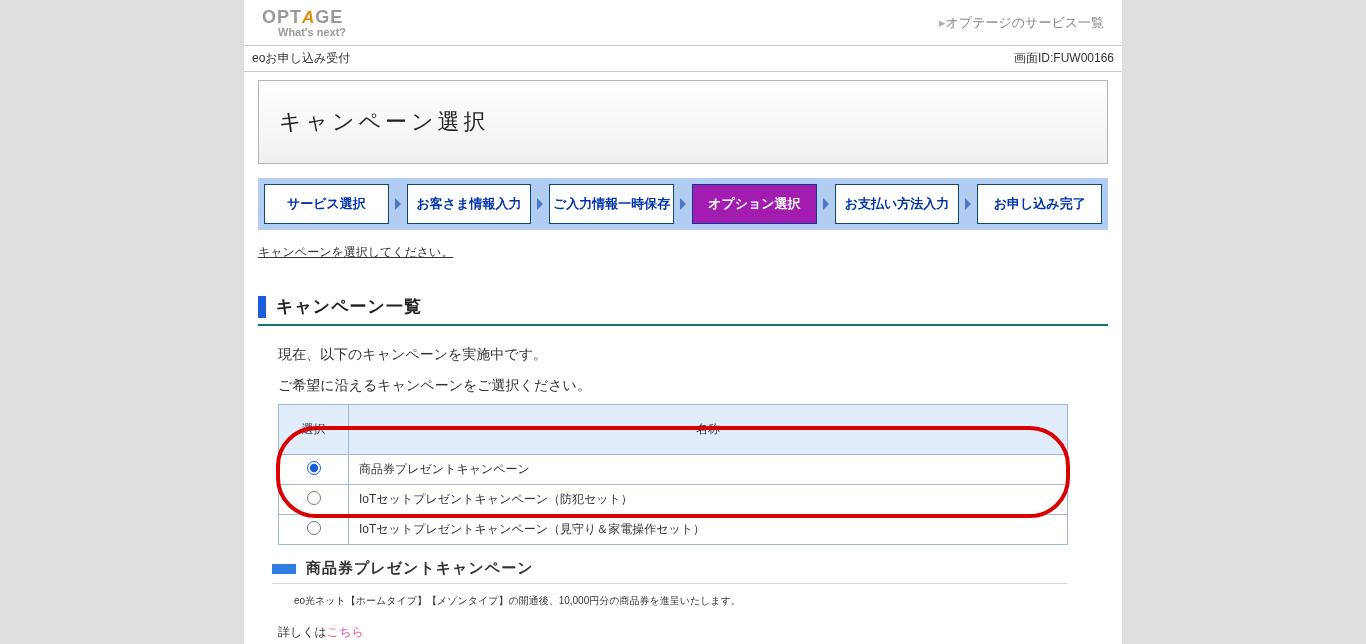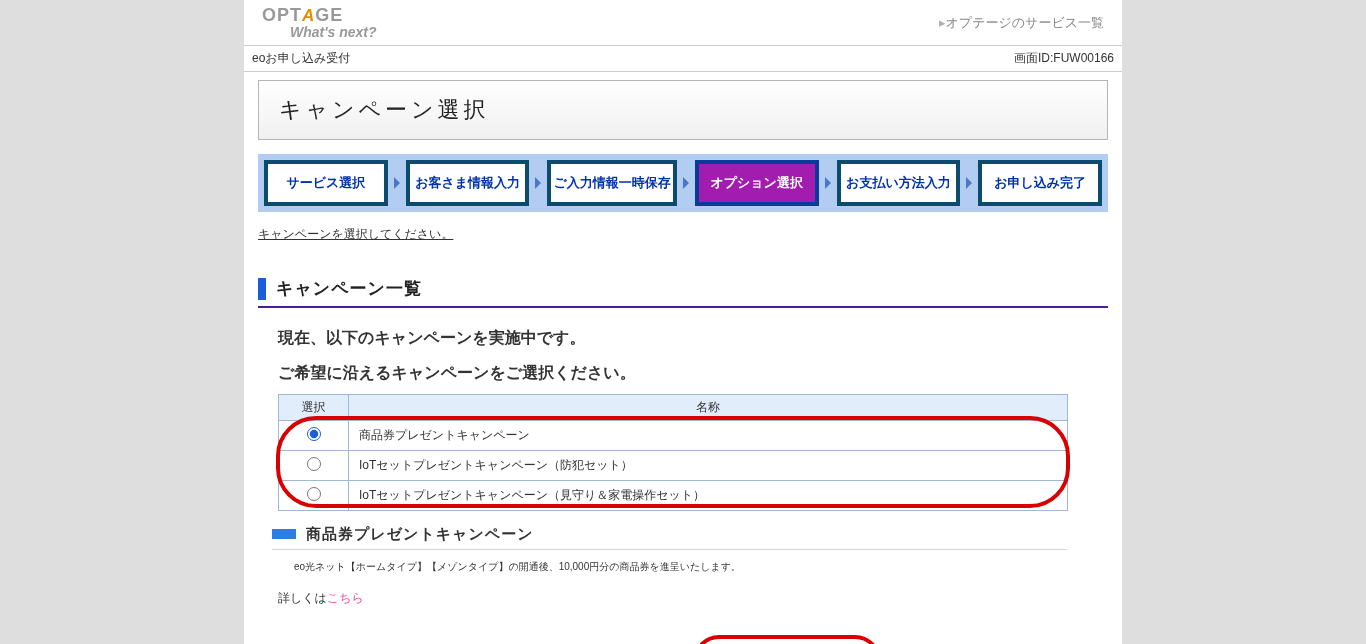--- a/index.html
+++ b/index.html
@@ -31,24 +31,23 @@
     }
     .logo-main {
       font-size: 18px;
       letter-spacing: 1px;
       color: #999;
       display: flex;
       align-items: center;
     }
     .logo-main .accent { color: #e38d00; font-style: italic; font-size: 17px; }
     .logo-sub {
-      font-size: 14px;
+      font-size: 11px;
       color: #999;
-      font-style: italic;
-      margin-left: 28px;
+      margin-left: 16px;
       margin-top: -2px;
     }
     .header-link {
       font-size: 13px;
       color: #888;
     }
     .header-link .tri { color: #b0b0b0; }
     .breadcrumb-bar {
       font-size: 12px;
       padding: 4px 8px;
@@ -57,21 +56,21 @@
       justify-content: space-between;
       border-bottom: 1px solid #ccc;
       background: #fff;
     }
     .content {
       padding: 0 14px 30px;
     }
     .title-box {
       border: 1px solid #b5b5b5;
       background: linear-gradient(#fff, #f0f0f0);
-      padding: 14px 20px;
+      padding: 26px 20px;
       margin: 8px 0 14px;
     }
     .title-box h1 {
       font-size: 22px;
       font-weight: normal;
       letter-spacing: 4px;
       color: #222;
     }
     .stepper {
       background: #b3ccf2;
@@ -81,21 +80,21 @@
       margin-bottom: 14px;
     }
     .step {
       flex: 1;
       background: #fff;
       color: #0033aa;
       font-size: 13px;
       font-weight: bold;
       text-align: center;
       padding: 10px 2px;
-      border: 4px solid #0c4a6e;
+      border: 1px solid #0c4a6e;
       position: relative;
       white-space: nowrap;
     }
     .step.active {
       background: #a21caf;
       color: #fff;
       border-color: #0a3a9a;
     }
     .step-arrow {
       width: 0; height: 0;
@@ -107,57 +106,56 @@
     }
     .note {
       font-size: 12px;
       color: #333;
       margin-bottom: 30px;
       text-decoration: underline;
     }
     .section-heading {
       display: flex;
       align-items: center;
-      border-bottom: 2px solid #4c1d95;
+      border-bottom: 2px solid #0f766e;
       padding: 4px 0 6px 0;
       margin-bottom: 16px;
     }
     .section-heading .bar {
       width: 8px;
       height: 22px;
       background: #1a5edc;
       margin-right: 10px;
     }
     .section-heading h2 {
       font-size: 17px;
       font-weight: bold;
       color: #222;
       letter-spacing: 1px;
     }
     .subnote {
-      font-size: 16px;
+      font-size: 14px;
       margin-left: 20px;
       line-height: 1.8;
       margin-bottom: 6px;
-      font-weight: bold;
     }
     .table-wrap {
       margin: 4px 0 14px 20px;
       position: relative;
       padding: 0;
     }
     table.campaign {
       width: 790px;
       border-collapse: collapse;
       border: 1px solid #9fb8d8;
     }
     table.campaign th {
       background: #e2edfc;
       border: 1px solid #9fb8d8;
-      padding: 4px 8px;
+      padding: 16px 8px;
       font-weight: normal;
       font-size: 12px;
       color: #333;
       text-align: center;
     }
     table.campaign th.sel { width: 70px; }
     table.campaign td {
       border: 1px solid #9fb8d8;
       padding: 6px 10px;
       font-size: 12px;

